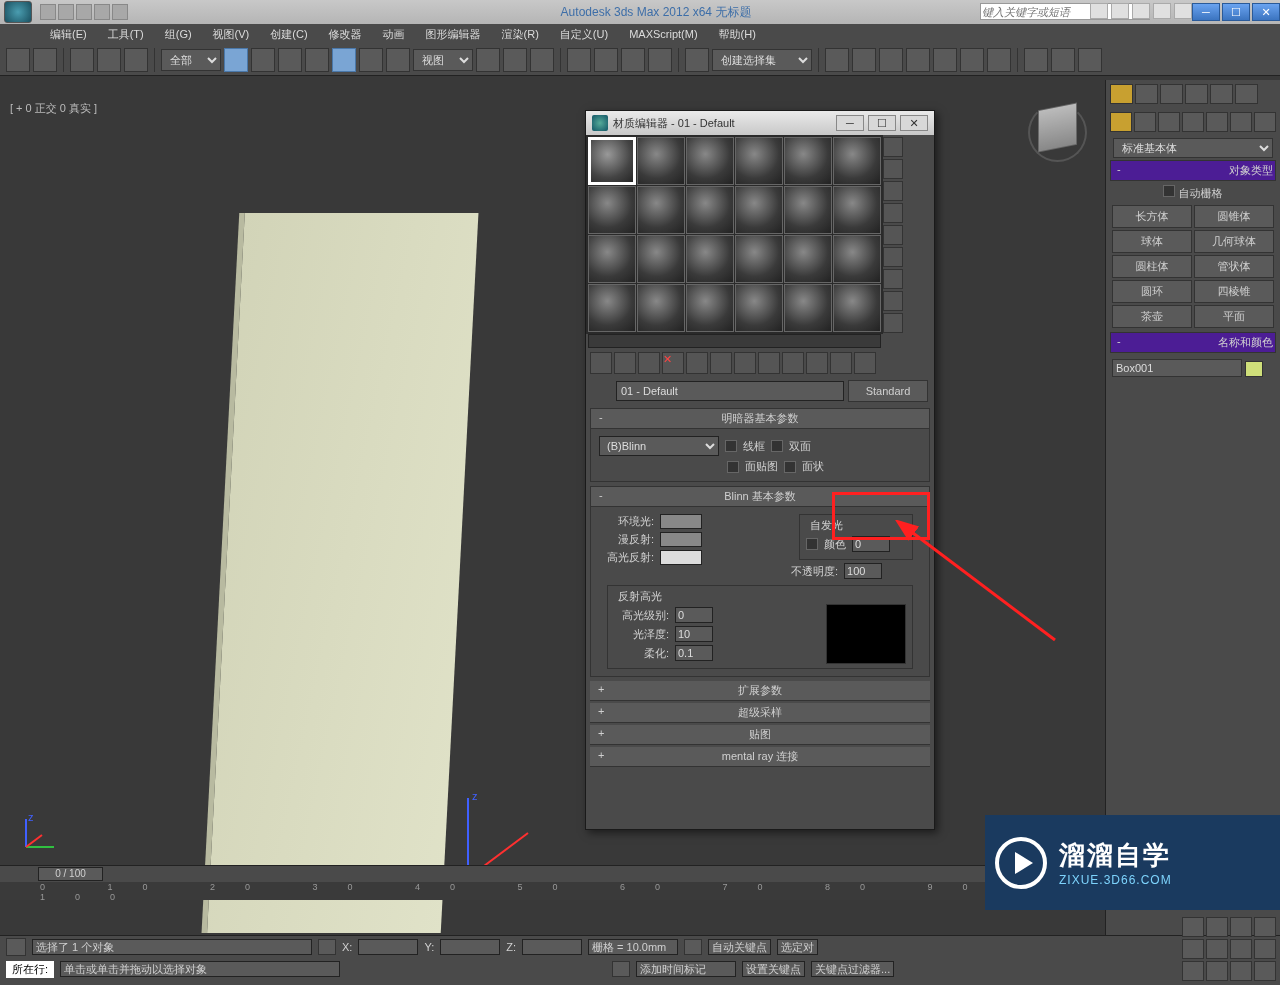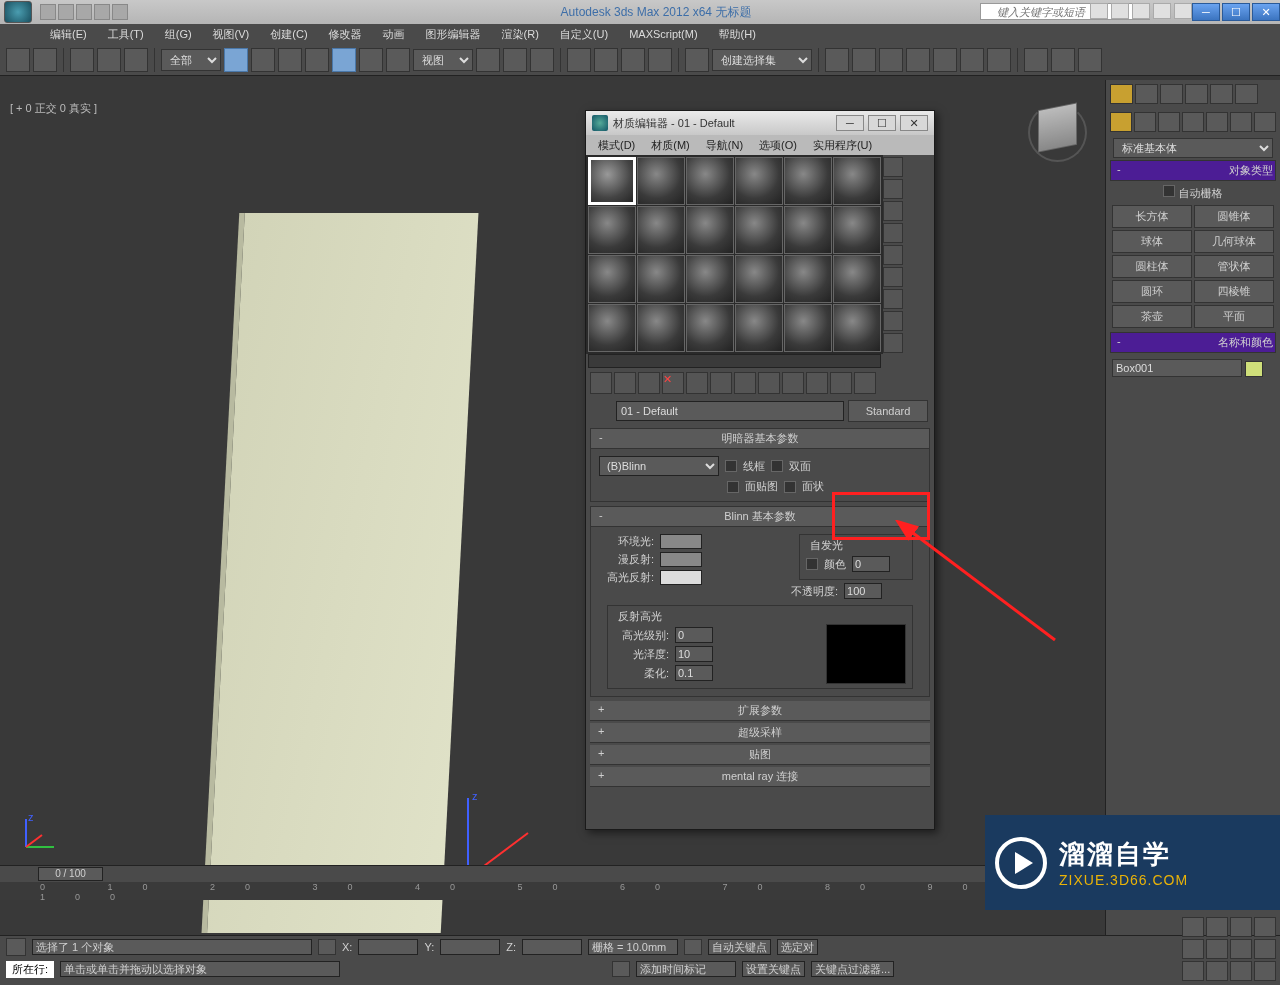--- a/index.html
+++ b/index.html
@@ -5,21 +5,21 @@
 * { margin: 0; padding: 0; box-sizing: border-box; font-family: "Microsoft YaHei", Arial, sans-serif; font-size: 11px; }
 body { background: #393939; color: #d0d0d0; width: 1280px; height: 985px; overflow: hidden; position: relative; }
 
 
 .titlebar { height: 22px; background: linear-gradient(#dadada, #c8c8c8); display: flex; align-items: center; position: relative; }
 .titlebar .qat { display: flex; gap: 2px; padding-left: 8px; }
 .titlebar .qat-btn { width: 16px; height: 16px; background: #a8a8a8; border: 1px solid #888; }
 .titlebar .title { position: absolute; left: 50%; transform: translateX(-50%); color: #3d6ea8; font-size: 12px; }
 .titlebar .winbtns { margin-left: auto; display: flex; gap: 2px; }
 .titlebar .winbtn { width: 28px; height: 18px; background: linear-gradient(#6aa3f0,#3b74c0); border: 1px solid #2a5a99; color: #fff; display: flex; align-items: center; justify-content: center; }
-.search { position: absolute; right: 130px; top: 2px; width: 170px; height: 17px; background: #fff; border: 1px solid #999; font-style: italic; color: #999; padding-left: 16px; }
+.search { position: absolute; right: 130px; top: 2px; width: 170px; height: 17px; background: #fff; border: 1px solid #999; font-style: italic; color: #999; padding-left: 1px; }
 .help-btns { position: absolute; right: 310px; top: 2px; display: flex; gap: 3px; }
 .help-btn { width: 18px; height: 16px; background: #e0e0e0; border: 1px solid #aaa; }
 
 
 .appicon-row { height: 24px; background: linear-gradient(#c8c8c8,#b5b5b5); display: flex; align-items: center; }
 .appicon { width: 28px; height: 22px; margin-left: 4px; background: radial-gradient(circle, #4a9db0, #1a5060); border-radius: 3px; border: 1px solid #555; }
 .menubar { height: 20px; background: #4a4a4a; display: flex; align-items: center; padding-left: 40px; gap: 1px; }
 .menuitem { padding: 2px 10px; color: #dcdcdc; cursor: pointer; }
 
 
@@ -103,21 +103,21 @@
 .status-field { height: 16px; background: #5a5a5a; border: 1px solid #222; padding: 0 3px; }
 .red-text { color: #ff5050; }
 .mx-label { background: #fff; color: #000; padding: 1px 6px; }
 
 
 .watermark { position: absolute; right: 0; bottom: 75px; width: 295px; height: 95px; background: #1a3a5f; display: flex; align-items: center; padding: 10px; gap: 12px; }
 .watermark .play { width: 52px; height: 52px; border: 4px solid #fff; border-radius: 50%; position: relative; }
 .watermark .play::after { content: ""; position: absolute; left: 16px; top: 11px; border-left: 18px solid #fff; border-top: 11px solid transparent; border-bottom: 11px solid transparent; }
 .watermark .txt { color: #fff; }
 .watermark .big { font-size: 26px; font-weight: bold; letter-spacing: 2px; }
-.watermark .url { font-size: 14px; color: #eab308; letter-spacing: 1px; text-align: center; }
+.watermark .url { font-size: 12px; color: #7dd3fc; letter-spacing: 1px; text-align: center; }
 
 .nav-btns { position: absolute; right: 4px; bottom: 4px; display: grid; grid-template-columns: repeat(4, 22px); gap: 2px; }
 .nav-btns .nbtn { width: 22px; height: 20px; background: #5a5a5a; border: 1px solid #333; }
 </style>
 </head>
 <body>
 
 <div class="appicon-row">
   <div class="appicon"></div>
   <div class="titlebar" style="flex:1; background:transparent;">
@@ -270,27 +270,20 @@
 </div>
 
 <div class="mat-dialog">
   <div class="mat-title">
     <div class="ticon"></div>
     <span>材质编辑器 - 01 - Default</span>
     <div style="flex:1"></div>
     <div class="wb">─</div>
     <div class="wb">☐</div>
     <div class="wb">✕</div>
-  </div>
-  <div class="mat-menu">
-    <span>模式(D)</span>
-    <span>材质(M)</span>
-    <span>导航(N)</span>
-    <span>选项(O)</span>
-    <span>实用程序(U)</span>
   </div>
   <div class="slot-area">
     <div>
       <div class="slot-grid">
         <div class="slot sel"></div>
         <div class="slot"></div>
           <div class="slot"></div>
           <div class="slot"></div>
           <div class="slot"></div>
           <div class="slot"></div>

